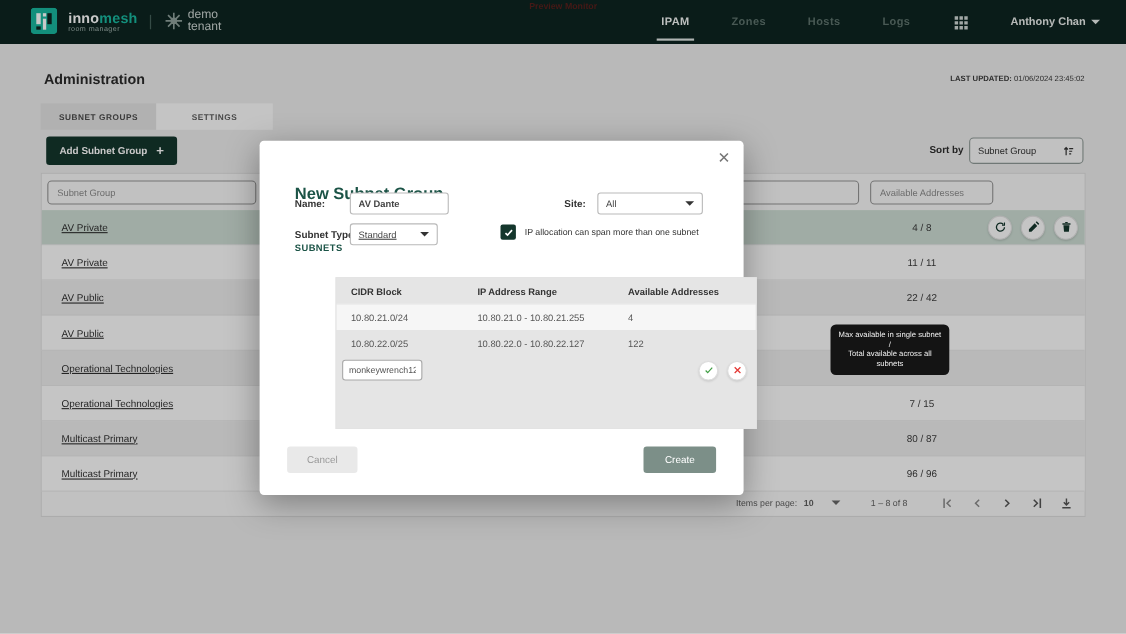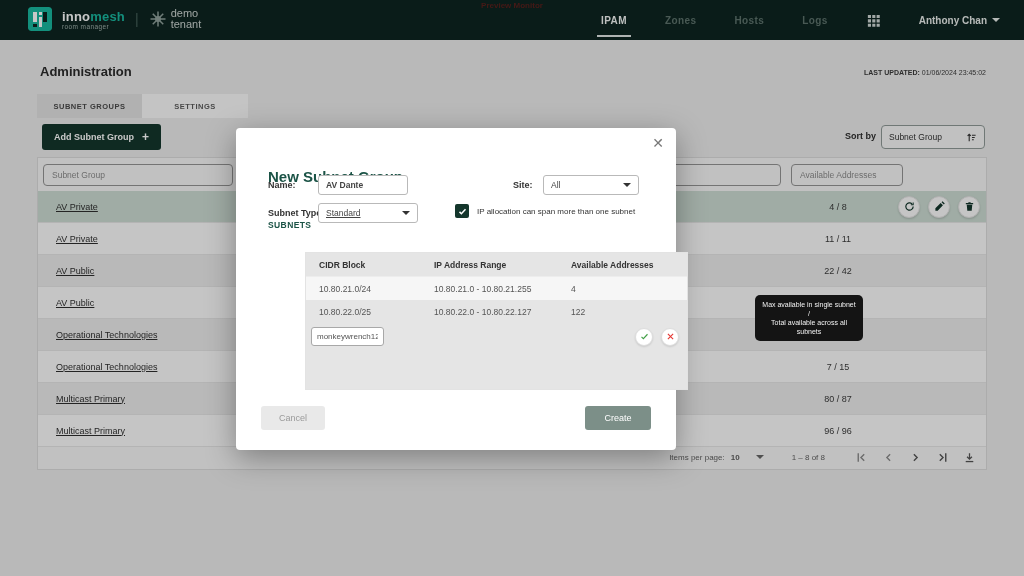--- a/index.html
+++ b/index.html
@@ -271,21 +271,21 @@
 
   <div class="f-label" style="left:32px; top:52px;">Name:</div>
   <input class="f-input" style="left: 82px; top: 47px; width: 90px;" value="AV Dante">
   <div class="f-label" style="left:277px; top:52px;">Site:</div>
   <div class="f-select" style="left:307px; top:47px; width:96px;">
     <span>All</span>
     <span class="caret-down"></span>
   </div>
 
   <div class="f-label" style="left:32px; top:80px;">Subnet Type:</div>
-  <div class="f-select" style="left:82px; top:75px; width:100px;text-decoration:underline;">
+  <div class="f-select" style="left:82px; top:75px; width:80px;text-decoration:underline;">
     <span>Standard</span>
     <span class="caret-down"></span>
   </div>
   <div class="checkbox">
     <svg viewBox="0 0 24 24" fill="none" stroke="#fff" stroke-width="4">
         <path d="M4 13l5 5L20 6"></path>
       </svg>
   </div>
   <div class="chk-label">IP allocation can span more than one subnet</div>
 

